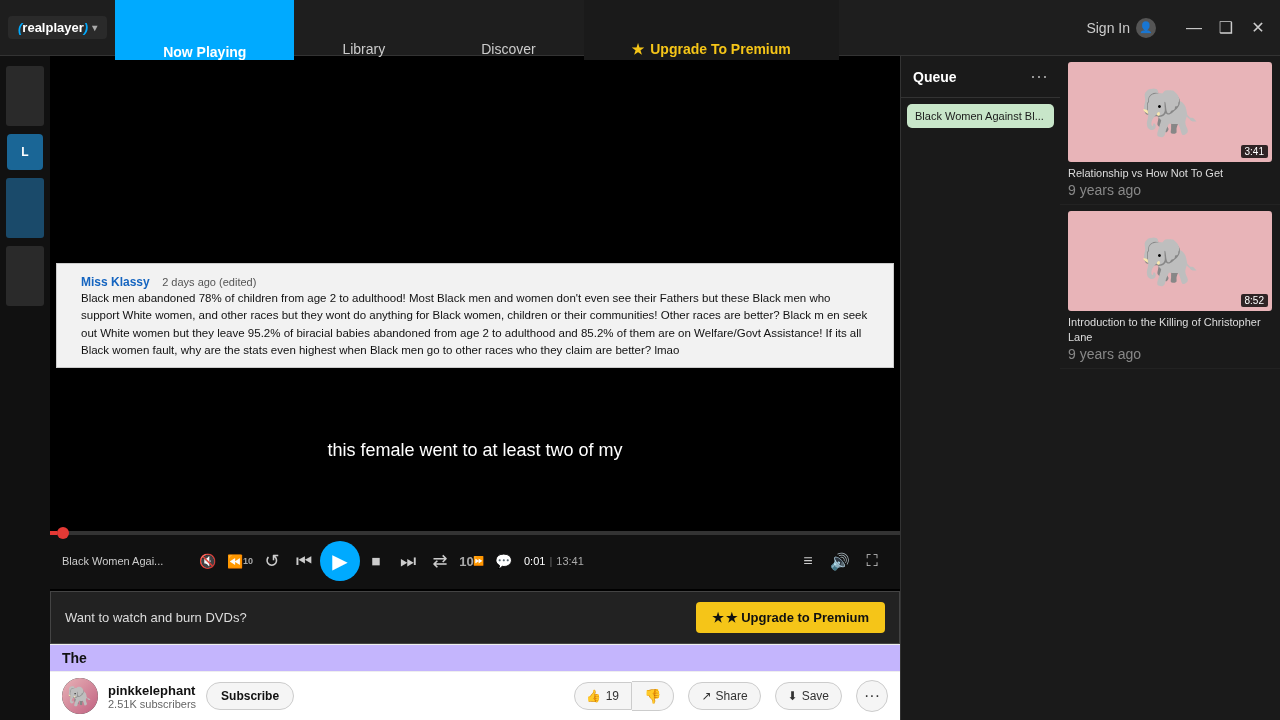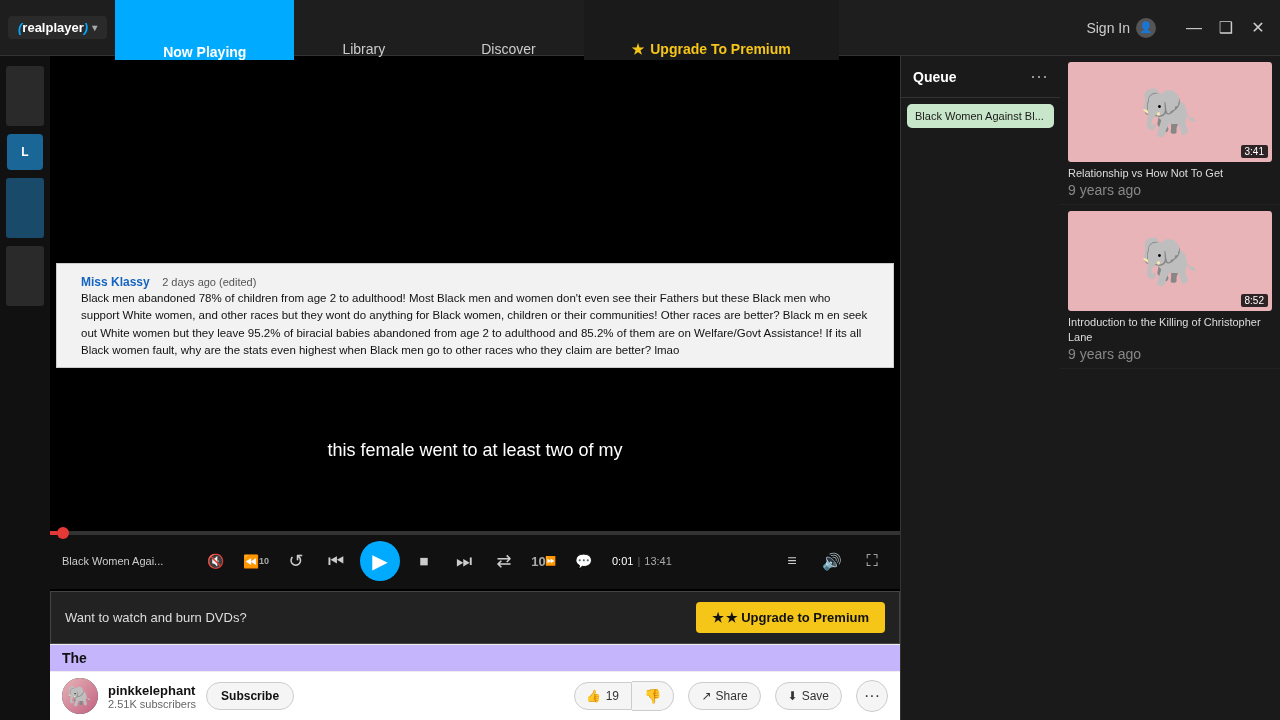--- a/index.html
+++ b/index.html
@@ -225,21 +225,21 @@
       top: -4px;
       left: 0.8%;
     }
 
     
     .controls-bar {
       background: #111;
       padding: 6px 12px 8px;
       display: flex;
       align-items: center;
-      gap: 8px;
+      gap: 0;
     }
     .track-title {
       color: #ccc;
       font-size: 11px;
       width: 130px;
       white-space: nowrap;
       overflow: hidden;
       text-overflow: ellipsis;
     }
     .ctrl-btn {

